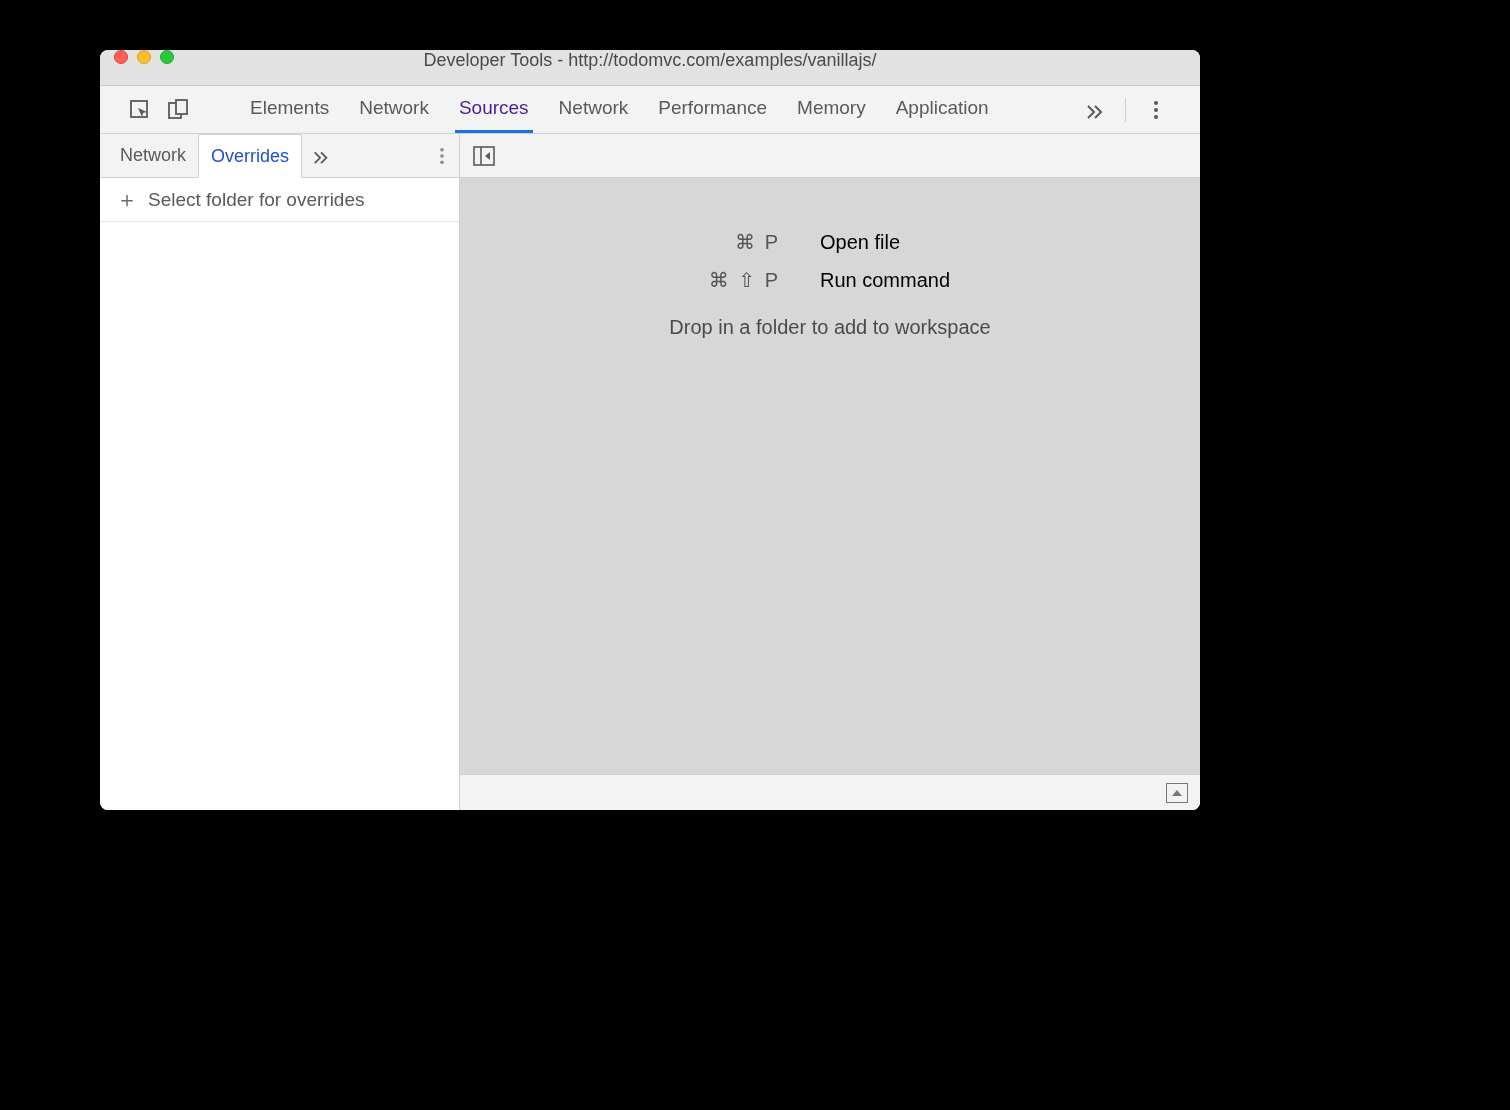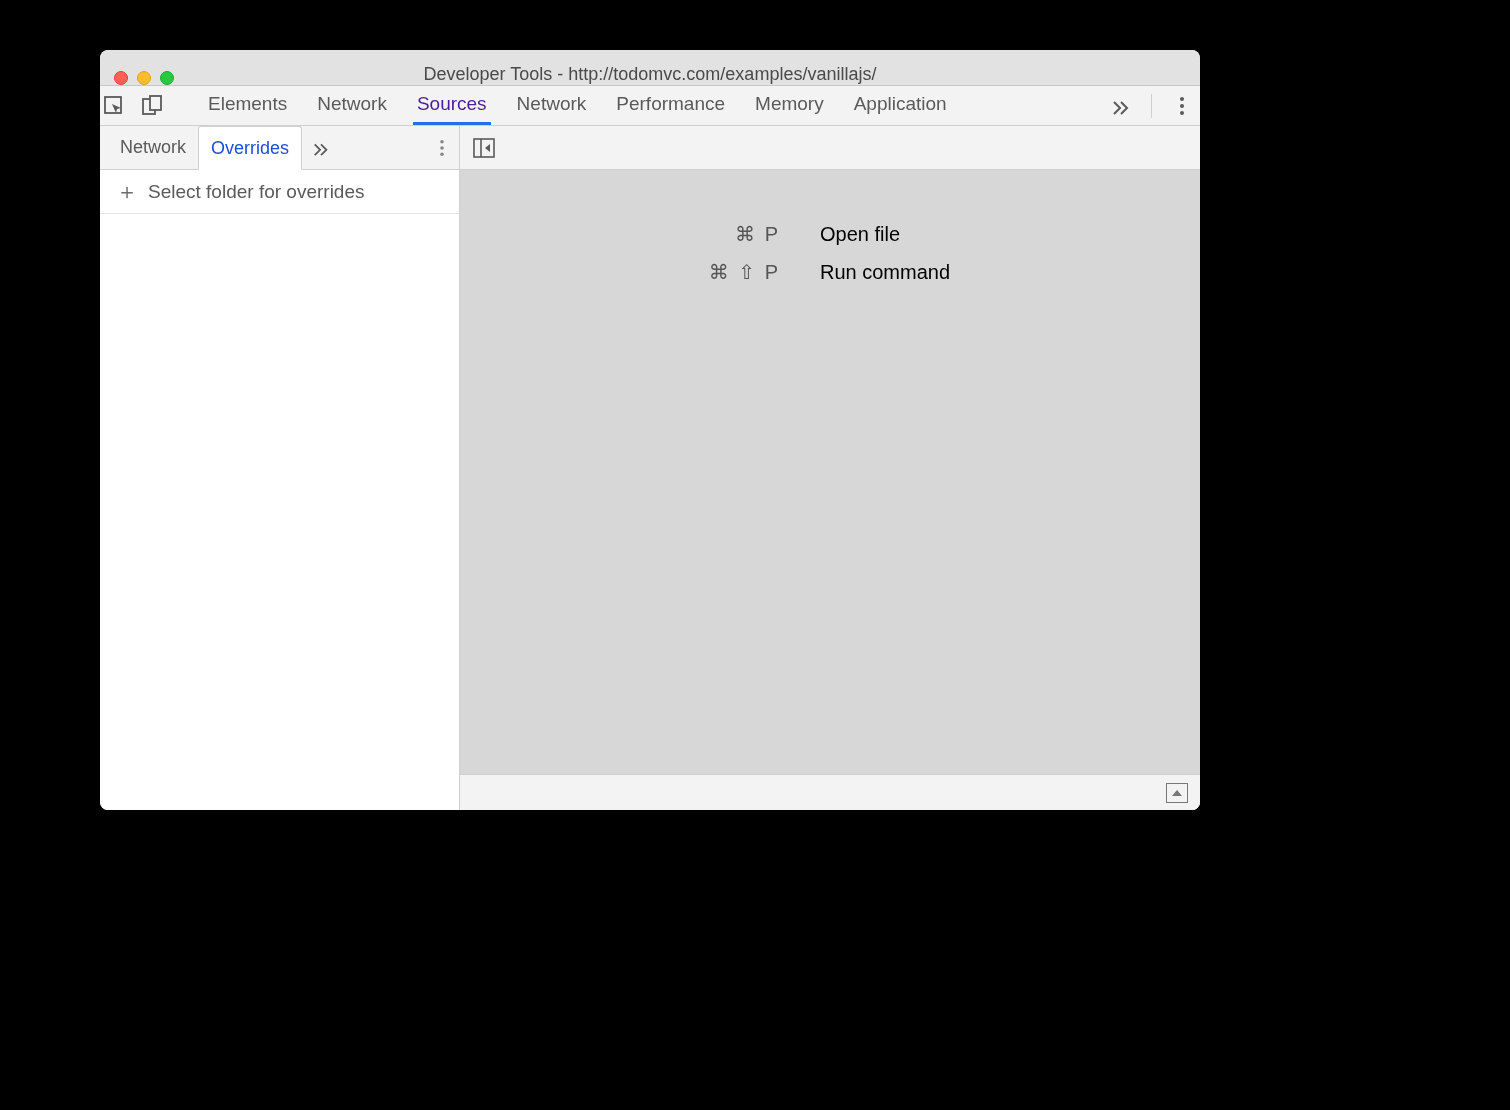--- a/index.html
+++ b/index.html
@@ -22,21 +22,21 @@
     display: flex;
     flex-direction: column;
     overflow: hidden;
   }
   .titlebar {
     height: 36px;
     background: #e2e2e2;
     border-top-left-radius: 8px;
     border-top-right-radius: 8px;
     display: flex;
-    align-items: flex-end;
+    align-items: flex-start;
     position: relative;
     border-bottom: 1px solid #c9c9c9;
   }
   .traffic-lights {
     display: flex;
     gap: 9px;
     padding-left: 14px;
   }
   .tl {
     width: 14px; height: 14px; border-radius: 50%;
@@ -46,26 +46,27 @@
   .tl-zoom    { background: #28c840; border: 0.5px solid #1aab29; }
   .title-text {
     position: absolute;
     left: 0; right: 0;
     text-align: center;
     font-size: 18px;
     color: #4a4a4a;
     pointer-events: none;
   }
   .main-tabs {
-    height: 40px;
+    height: 48px;
     background: #f3f3f3;
     border-bottom: 1px solid #d0d0d0;
     display: flex;
     align-items: center;
-    padding: 0 0;
+    padding: 0 26px;
+    gap: 16px;
   }
   .main-tabs-left {
     display: flex;
     align-items: center;
     gap: 10px;
     padding-right: 18px;
   }
   .icon-btn {
     width: 28px; height: 28px;
     display: flex; align-items: center; justify-content: center;
@@ -331,20 +332,21 @@
       </div>
       <div class="content-placeholder">
         <div class="shortcut-row">
           <div class="keys">⌘ P</div>
           <div class="desc">Open file</div>
         </div>
         <div class="shortcut-row">
           <div class="keys">⌘ ⇧ P</div>
           <div class="desc">Run command</div>
         </div>
+        <div class="drop-text">Drop in a folder to add to workspace</div>
       </div>
       <div class="content-footer">
         <div class="drawer-toggle">
           <svg width="12" height="10" viewBox="0 0 12 10">
               <path d="M1 8 L6 2 L11 8 Z" fill="#777"></path>
             </svg>
         </div>
       </div>
     </div>
 

